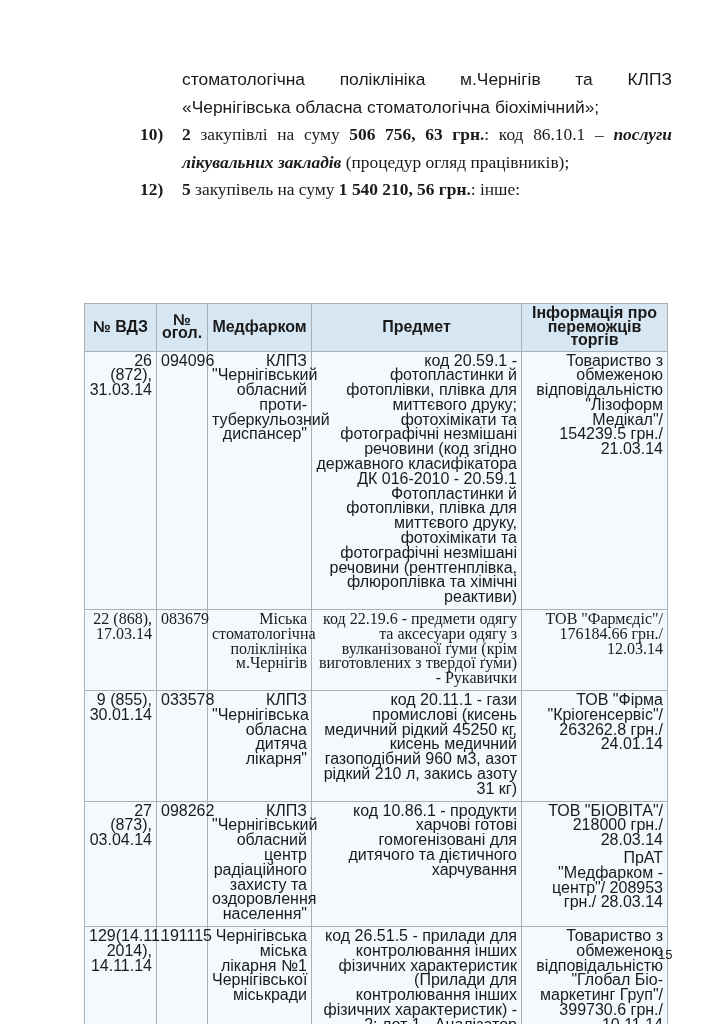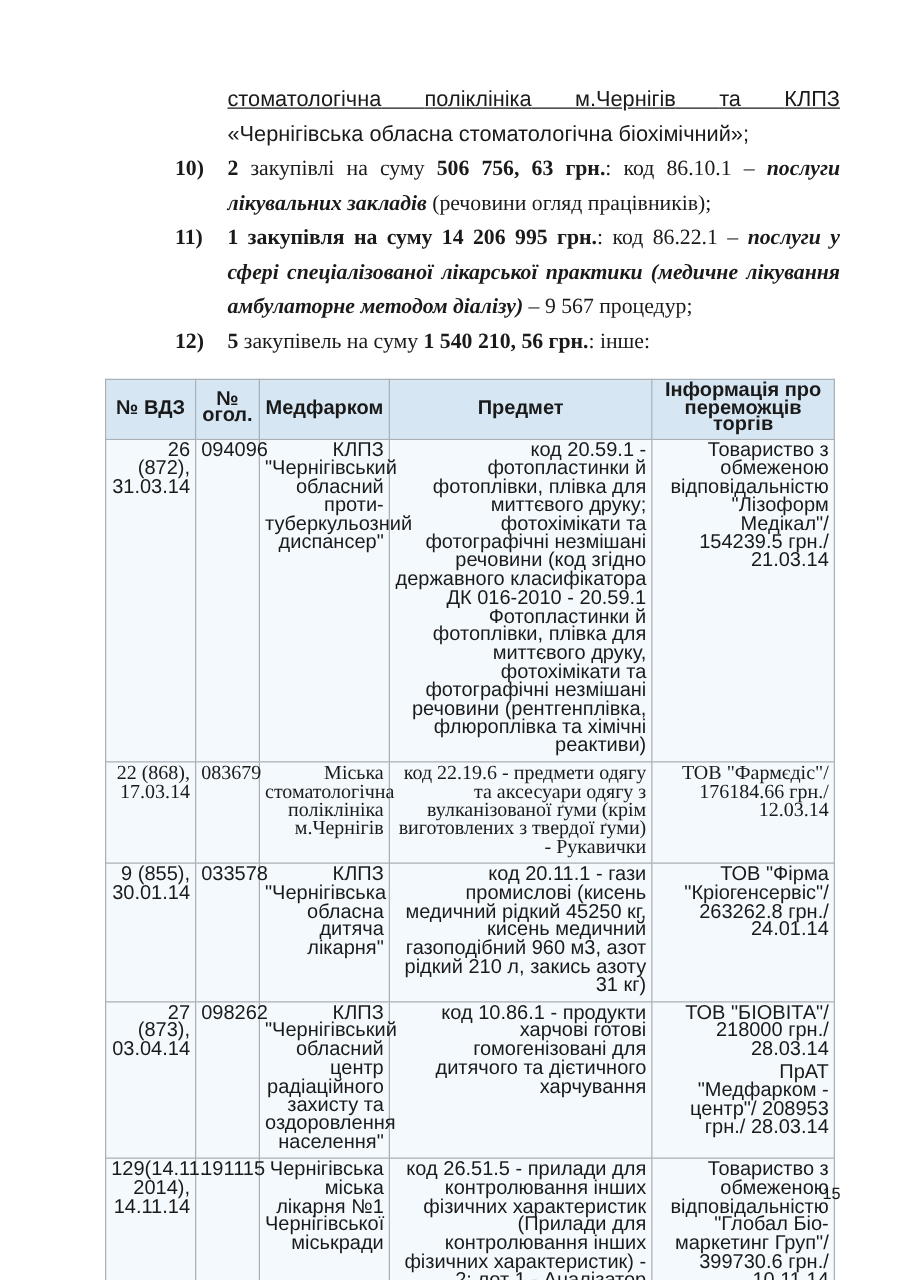--- a/index.html
+++ b/index.html
@@ -2,21 +2,21 @@
 <html><head>
   <meta charset="utf-8">
   <style>
     html, body { margin: 0; padding: 0; background: #ffffff; }
     body { width: 724px; height: 1024px; position: relative; overflow: hidden;
            font-family: "Liberation Sans", sans-serif; color: #1a1a1a; }
     .body-text { position: absolute; left: 140px; width: 532px; top: 66px;
                  font-size: 17.4px; line-height: 27.5px; }
     .para { position: relative; }
     .cont { padding-left: 42px; text-align: justify; text-align-last: left; }
-    .just-line { text-align: justify; text-align-last: justify; text-decoration: underline; }
+    .just-line { text-align: justify; text-align-last: justify; }
     .item { padding-left: 42px; text-align: justify; font-family: Liberation Serif, serif; }
     .num { position: absolute; left: 0; font-weight: bold; }
     b { font-weight: bold; }
     .bi { font-weight: bold; font-style: italic; }
 
     table.procure { position: absolute; left: 84px; top: 303px; width: 583px;
                     border-collapse: collapse; table-layout: fixed;
                     font-size: 16px; line-height: 14.8px; }
     table.procure th, table.procure td { border: 1px solid #a9b0b6; vertical-align: top;
                     padding: 2px 4px 4px 4px; }
@@ -30,27 +30,23 @@
 <body>
 
 <div class="body-text">
   <div class="para cont">
     <div class="just-line" id="intro-line1"><span>стоматологічна</span> <span>поліклініка</span> <span>м.Чернігів</span> <span>та</span> <span>КЛПЗ</span></div>
     <div>«Чернігівська обласна стоматологічна біохімічний»;</div>
   </div>
 
   <div class="para item">
     <span class="num">10)</span>
-    <b>2</b><span> закупівлі на суму </span><b>506 756, 63 грн.</b><span>: код 86.10.1 – </span><span class="bi">послуги лікувальних закладів</span><span> (речовини огляд працівників);</span>
+    <b>2</b><span> закупівлі на суму </span><b>506 756, 63 грн.</b><span>: код 86.10.1 – </span><span class="bi">послуги лікувальних закладів</span><span> (процедур огляд працівників);</span>
   </div>
 
-  <div class="para item">
-    <span class="num">11)</span>
-    <b>1 закупівля на суму 14 206 995 грн.</b><span>: код 86.22.1 – </span><span class="bi">послуги у сфері спеціалізованої лікарської практики (медичне лікування амбулаторне методом діалізу)</span><span> – 9 567 процедур;</span>
-  </div>
 
   <div class="para item">
     <span class="num">12)</span>
     <b>5</b><span> закупівель на суму </span><b>1 540 210, 56 грн.</b><span>: інше:</span>
   </div>
 </div>
 
 <table class="procure">
   <colgroup>
     <col style="width:72px">

